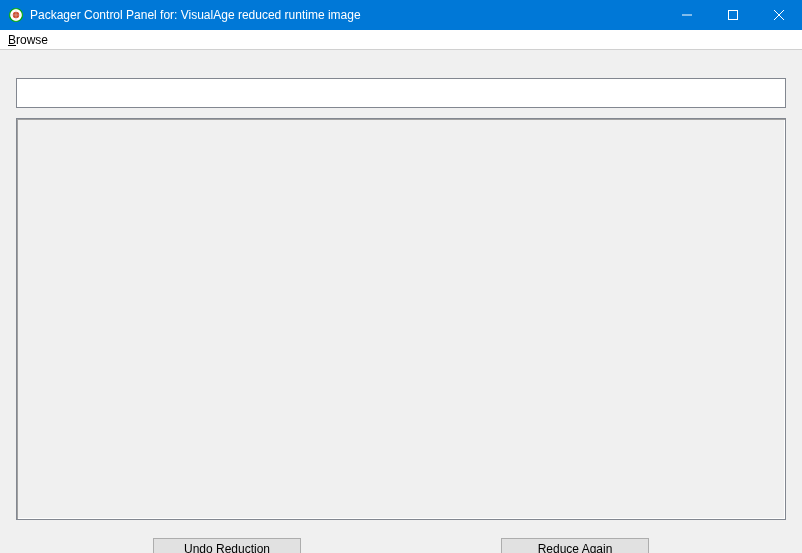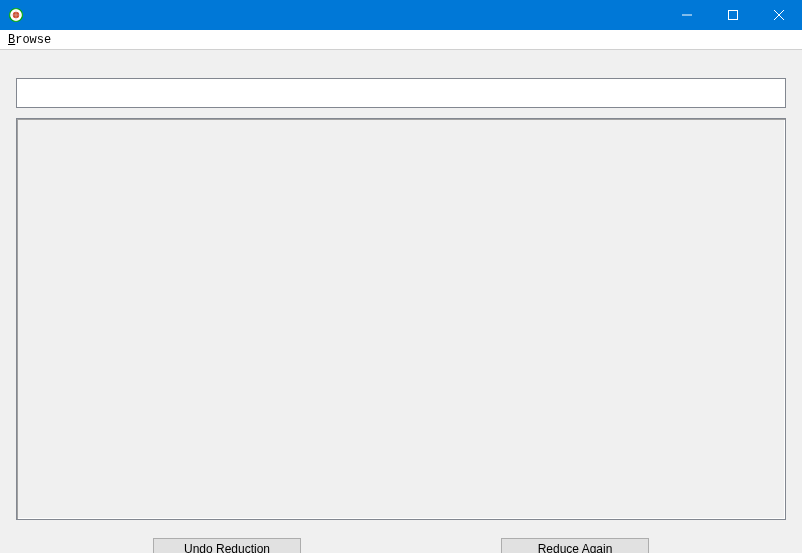--- a/index.html
+++ b/index.html
@@ -37,21 +37,21 @@
   }
 
   
   .menubar {
     height:20px;
     background:#fff;
     border-bottom:1px solid #d0d0d0;
     display:flex; align-items:center;
     padding:0 4px;
   }
-  .menubar .menu-item { padding:3px 4px;font-family:Liberation Mono, monospace; }
+  .menubar .menu-item { padding:3px 4px; }
   .menubar .menu-item .ul { text-decoration: underline; }
 
   
   .client {
     flex:1;
     background:#f0f0f0;
     position:relative;
     padding: 10px 16px 8px 16px;
     display:flex; flex-direction:column;
   }
@@ -100,20 +100,21 @@
 <body>
 
 <div class="titlebar">
   <span class="app-icon">
     <svg width="16" height="16" viewBox="0 0 16 16">
       <circle cx="8" cy="8" r="6.5" fill="#fff" stroke="#0a0" stroke-width="1.2"></circle>
       <circle cx="8" cy="8" r="3.2" fill="#d04a2a"></circle>
       <path d="M8 1.5 L8 14.5 M1.5 8 L14.5 8" stroke="#ccc" stroke-width="0.5"></path>
     </svg>
   </span>
+  <span class="title">Packager Control Panel for: VisualAge reduced runtime image</span>
   <span class="spacer"></span>
   <div class="winbtn">
     <svg width="10" height="10" viewBox="0 0 10 10">
         <path d="M0 5 H10" stroke="#fff" stroke-width="1"></path>
       </svg>
   </div>
   <div class="winbtn">
     <svg width="10" height="10" viewBox="0 0 10 10">
         <rect x="0.5" y="0.5" width="9" height="9" fill="none" stroke="#fff" stroke-width="1"></rect>
       </svg>

